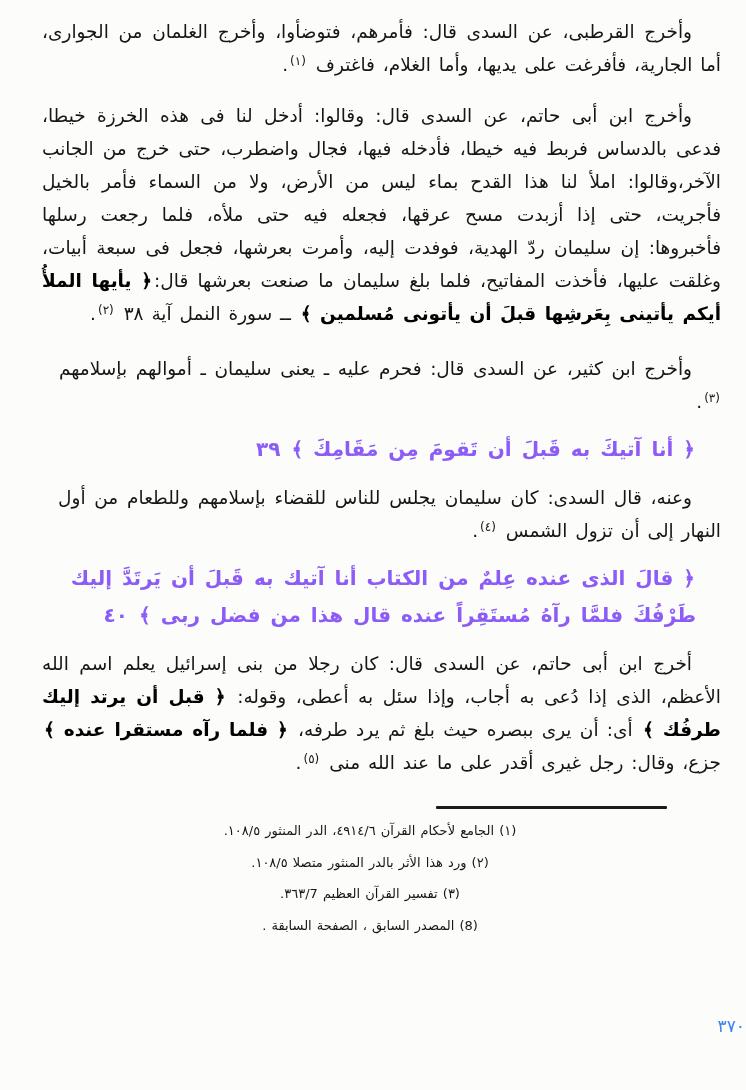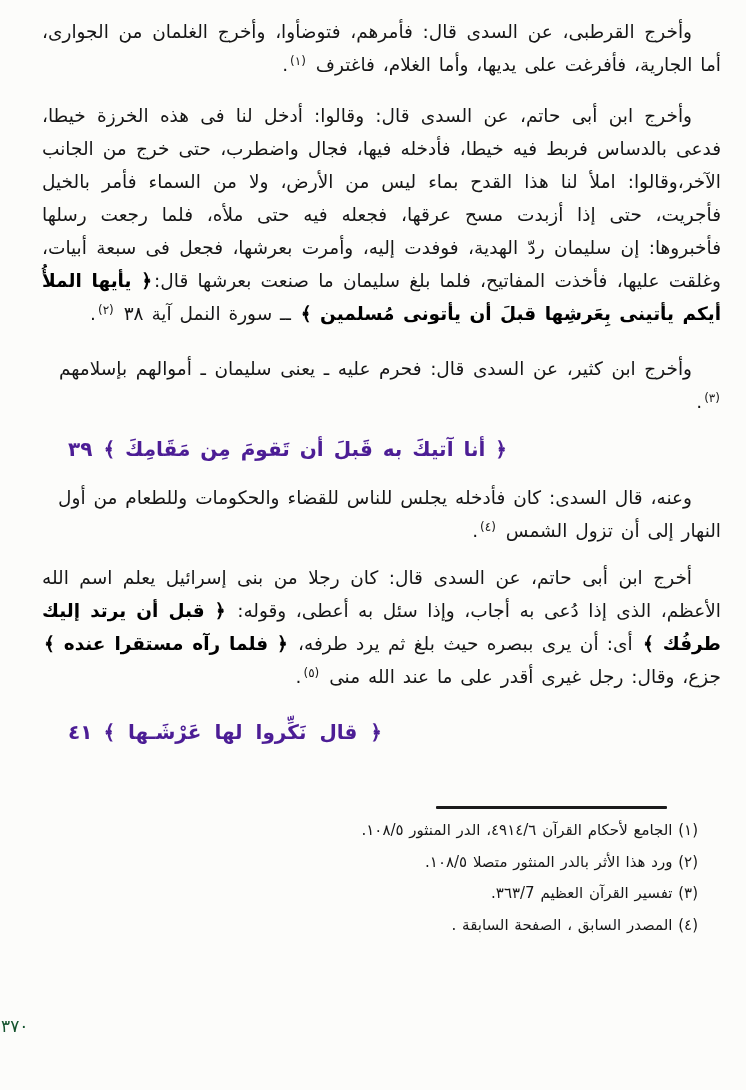--- a/index.html
+++ b/index.html
@@ -33,23 +33,23 @@
   .m2 { margin-bottom:17px; }
   .m3 { margin-bottom:9px;margin-left:16px; }
   .q { font-weight:bold; color:#000; }
   .ref {
     font-size:12px;
     position:relative;
     top:-6px;
     white-space:nowrap;
   }
   .verse {
-    text-align:left;
+    text-align:right;
     font-weight:bold;
-    color:#4c1d95;
+    color:#8b5cf6;
     font-size:20px;
     line-height:37px;
     word-spacing:3px;
     padding:0 26px;
     margin:6px 0 12px 0;
   }
   .verse .vnum { margin-right:9px; }
   .verse41 { word-spacing:6px; letter-spacing:0.5px; }
   
   .fn-separator {
@@ -58,62 +58,63 @@
     right:79px;
     width:231px;
     height:2.5px;
     background:#1b1b1b;
     border-radius:1px;
   }
   .footnotes {
     position:absolute;
     top:813px;
     right:46px; left:40px;
-    font-size:15px;
+    font-size:13px;
     line-height:29.5px;
-    text-align:right;
+    text-align:center;
     word-spacing:1px;
   }
   .pagenum {
     position:absolute;
     top:1014px; left:0; right:0;
-    text-align:left;
+    text-align:right;
     font-size:17px;
     letter-spacing:3px;
-    color:#14532d;
+    color:#3b82f6;
   }
 </style>
 </head>
 <body>
 
 <div class="page">
 
   <div class="content">
 
     <p class="body indent m1"><span>وأخرج القرطبى، عن السدى قال: فأمرهم، فتوضأوا، وأخرج الغلمان من الجوارى، أما الجارية، فأفرغت على يديها، وأما الغلام، فاغترف </span><span class="ref">(١)</span><span>.</span></p>
 
     <p class="body indent m2"><span>وأخرج ابن أبى حاتم، عن السدى قال: وقالوا: أدخل لنا فى هذه الخرزة خيطا، فدعى بالدساس فربط فيه خيطا، فأدخله فيها، فجال واضطرب، حتى خرج من الجانب الآخر،وقالوا: املأ لنا هذا القدح بماء ليس من الأرض، ولا من السماء فأمر بالخيل فأجريت، حتى إذا أزبدت مسح عرقها، فجعله فيه حتى ملأه، فلما رجعت رسلها فأخبروها: إن سليمان ردّ الهدية، فوفدت إليه، وأمرت بعرشها، فجعل فى سبعة أبيات، وغلقت عليها، فأخذت المفاتيح، فلما بلغ سليمان ما صنعت بعرشها قال:</span><span class="q">﴿ يأيها الملأُ أيكم يأتينى بِعَرشِها قبلَ أن يأتونى مُسلمين ﴾</span><span> ــ سورة النمل آية ٣٨ </span><span class="ref">(٢)</span><span>.</span></p>
 
     <p class="body indent m3"><span>وأخرج ابن كثير، عن السدى قال: فحرم عليه ـ يعنى سليمان ـ أموالهم بإسلامهم </span><span class="ref">(٣)</span><span>.</span></p>
 
     <div class="verse"><span>﴿ أنا آتيكَ به قَبلَ أن تَقومَ مِن مَقَامِكَ ﴾</span><span class="vnum">٣٩</span></div>
 
-    <p class="body indent m3"><span>وعنه، قال السدى: كان فأدخله يجلس للناس للقضاء والحكومات وللطعام من أول النهار إلى أن تزول الشمس </span><span class="ref">(٤)</span><span>.</span></p>
+    <p class="body indent m3"><span>وعنه، قال السدى: كان سليمان يجلس للناس للقضاء بإسلامهم وللطعام من أول النهار إلى أن تزول الشمس </span><span class="ref">(٤)</span><span>.</span></p>
 
+    <div class="verse"><span>﴿ قالَ الذى عنده عِلمٌ من الكتاب أنا آتيك به قَبلَ أن يَرتَدَّ إليك طَرْفُكَ فلمَّا رآهُ مُستَقِراً عنده قال هذا من فضل ربى ﴾</span><span class="vnum">٤٠</span></div>
 
     <p class="body indent m2"><span>أخرج ابن أبى حاتم، عن السدى قال: كان رجلا من بنى إسرائيل يعلم اسم الله الأعظم، الذى إذا دُعى به أجاب، وإذا سئل به أعطى، وقوله: </span><span class="q">﴿ قبل أن يرتد إليك طرفُك ﴾</span><span> أى: أن يرى ببصره حيث بلغ ثم يرد طرفه، </span><span class="q">﴿ فلما رآه مستقرا عنده ﴾</span><span> جزع، وقال: رجل غيرى أقدر على ما عند الله منى </span><span class="ref">(٥)</span><span>.</span></p>
 
     <div class="verse verse41"><span>﴿ قال نَكِّروا لها عَرْشَـها ﴾</span><span class="vnum">٤١</span></div>
 
   </div>
 
   <div class="fn-separator"></div>
 
   <div class="footnotes">
     <p>(١) الجامع لأحكام القرآن ٤٩١٤/٦، الدر المنثور ١٠٨/٥.</p>
     <p>(٢) ورد هذا الأثر بالدر المنثور متصلا ١٠٨/٥.</p>
     <p>(٣) تفسير القرآن العظيم ٣٦٣/7.</p>
-    <p>(٤) المصدر السابق ، الصفحة السابقة .</p>
+    <p>(8) المصدر السابق ، الصفحة السابقة .</p>
   </div>
 
   <div class="pagenum">٣٧٠</div>
 
 </div>
 
 </body></html>

